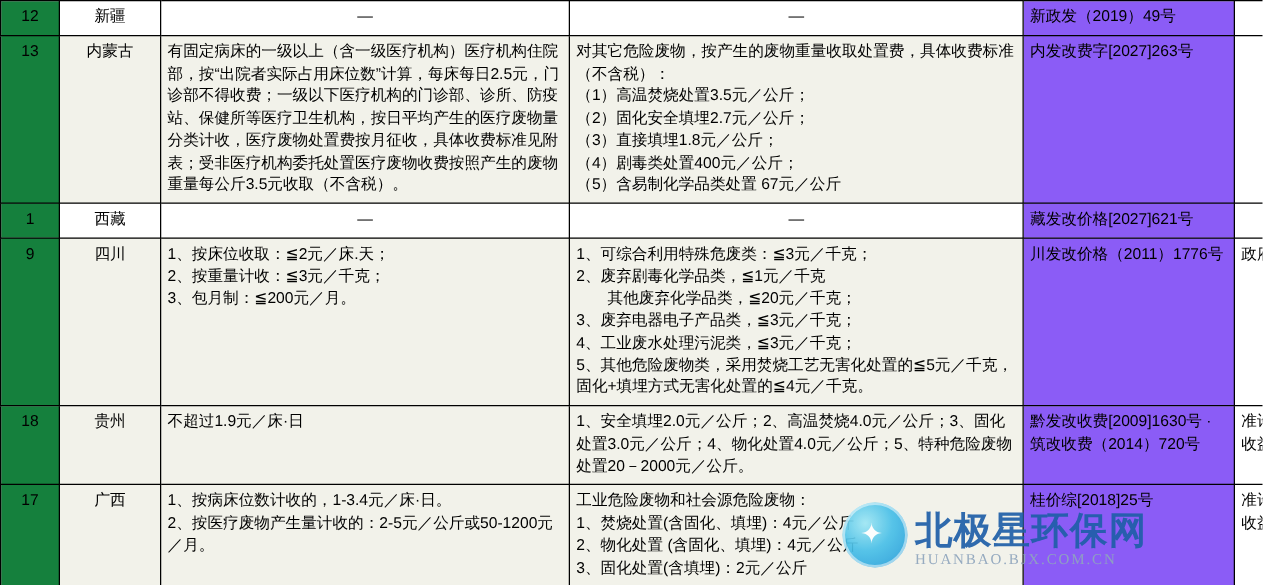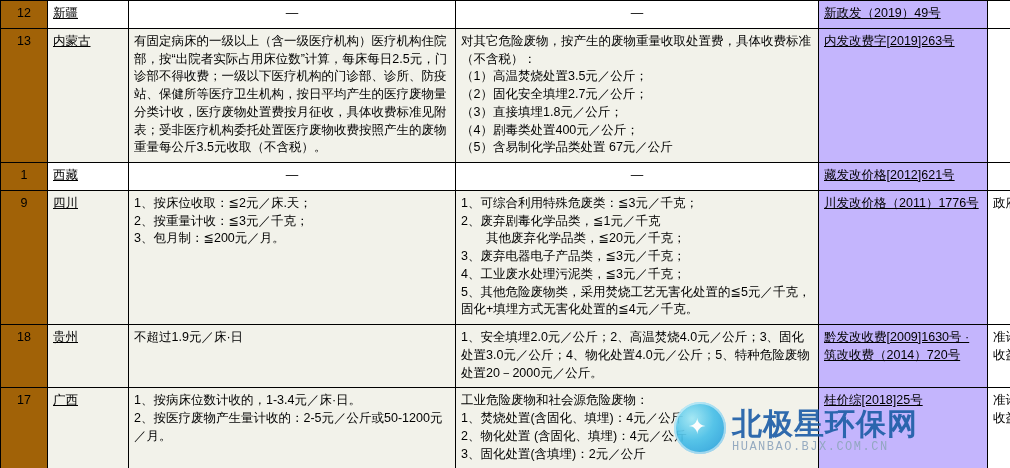--- a/index.html
+++ b/index.html
@@ -25,40 +25,39 @@
   table.doc-table td {
     border: 1px solid #000000;
     vertical-align: top;
     padding: 4px 5px 5px 5px;
     word-break: break-all;
   }
   td.c-idx {
     width: 36px;
     text-align: center;
     vertical-align: middle;
-    background: #a16207;
+    background: #15803d;
   }
   td.c-region {
     width: 70px;
+    text-align: center;
     vertical-align: middle;
     background: #f0f0e8;
-    text-decoration: underline;
   }
   td.c-col3 {
     width: 316px;
     background: #f0f0e8;
   }
   td.c-col4 {
     width: 352px;
     background: #f0f0e8;
   }
   td.c-doc {
     width: 158px;
-    background: #c4b5fd;
-    text-decoration: underline;
+    background: #8b5cf6;
   }
   td.c-note {
     width: 70px;
     background: #ffffff;
   }
   
   tr.r-light td.c-col3,
   tr.r-light td.c-col4,
   tr.r-light td.c-region {
     background: #f2f2ea;
@@ -85,21 +84,21 @@
     opacity: 0.92;
   }
   .wm-text-main {
     font-family: "Liberation Sans", "DejaVu Sans", sans-serif;
     font-weight: bold;
     font-size: 30px;
     color: #1f5fa8;
     letter-spacing: 1px;
   }
   .wm-sub {
-    font-family: Liberation Mono, monospace;
+    font-family: Liberation Serif, serif;
     font-size: 12px;
     color: #8fa6bd;
     letter-spacing: 1.5px;
   }
   .wm-orb {
     position: absolute;
     left: 0;
     top: 2px;
     width: 52px;
     height: 52px;
@@ -142,29 +141,29 @@
     <tr class="r-light">
       <td class="c-idx">13</td>
       <td class="c-region">内蒙古</td>
       <td class="c-col3 cellline">有固定病床的一级以上（含一级医疗机构）医疗机构住院部，按“出院者实际占用床位数”计算，每床每日2.5元，门诊部不得收费；一级以下医疗机构的门诊部、诊所、防疫站、保健所等医疗卫生机构，按日平均产生的医疗废物量分类计收，医疗废物处置费按月征收，具体收费标准见附表；受非医疗机构委托处置医疗废物收费按照产生的废物重量每公斤3.5元收取（不含税）。</td>
       <td class="c-col4 cellline">对其它危险废物，按产生的废物重量收取处置费，具体收费标准（不含税）：
 （1）高温焚烧处置3.5元／公斤；
 （2）固化安全填埋2.7元／公斤；
 （3）直接填埋1.8元／公斤；
 （4）剧毒类处置400元／公斤；
 （5）含易制化学品类处置 67元／公斤</td>
-      <td class="c-doc">内发改费字[2019]263号</td>
+      <td class="c-doc">内发改费字[2027]263号</td>
       <td class="c-note"></td>
     </tr>
     <tr class="r-white">
       <td class="c-idx">1</td>
       <td class="c-region">西藏</td>
       <td class="c-col3 dash">—</td>
       <td class="c-col4 dash">—</td>
-      <td class="c-doc">藏发改价格[2012]621号</td>
+      <td class="c-doc">藏发改价格[2027]621号</td>
       <td class="c-note"></td>
     </tr>
     <tr class="r-light">
       <td class="c-idx">9</td>
       <td class="c-region">四川</td>
       <td class="c-col3 cellline">1、按床位收取：≦2元／床.天；
 2、按重量计收：≦3元／千克；
 3、包月制：≦200元／月。</td>
       <td class="c-col4 cellline">1、可综合利用特殊危废类：≦3元／千克；
 2、废弃剧毒化学品类，≦1元／千克

